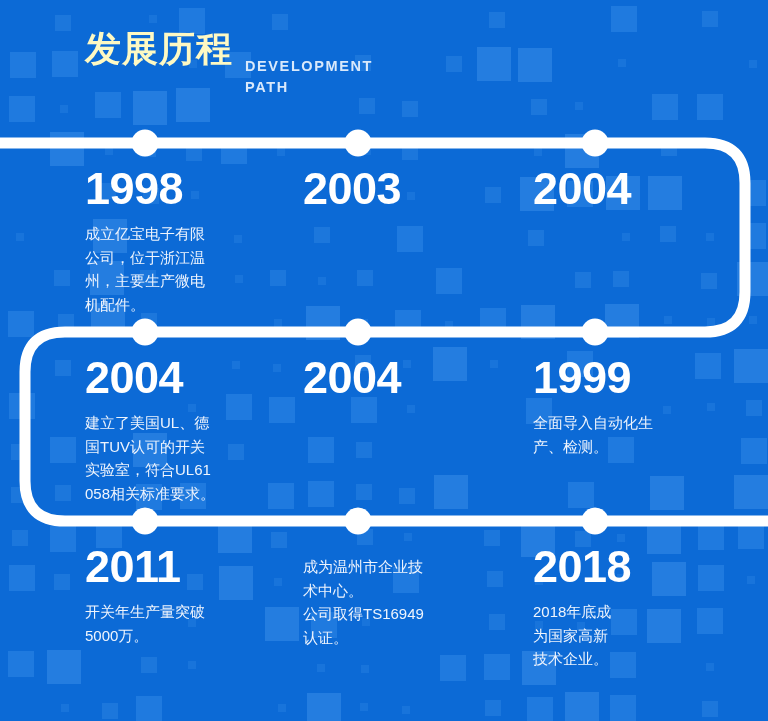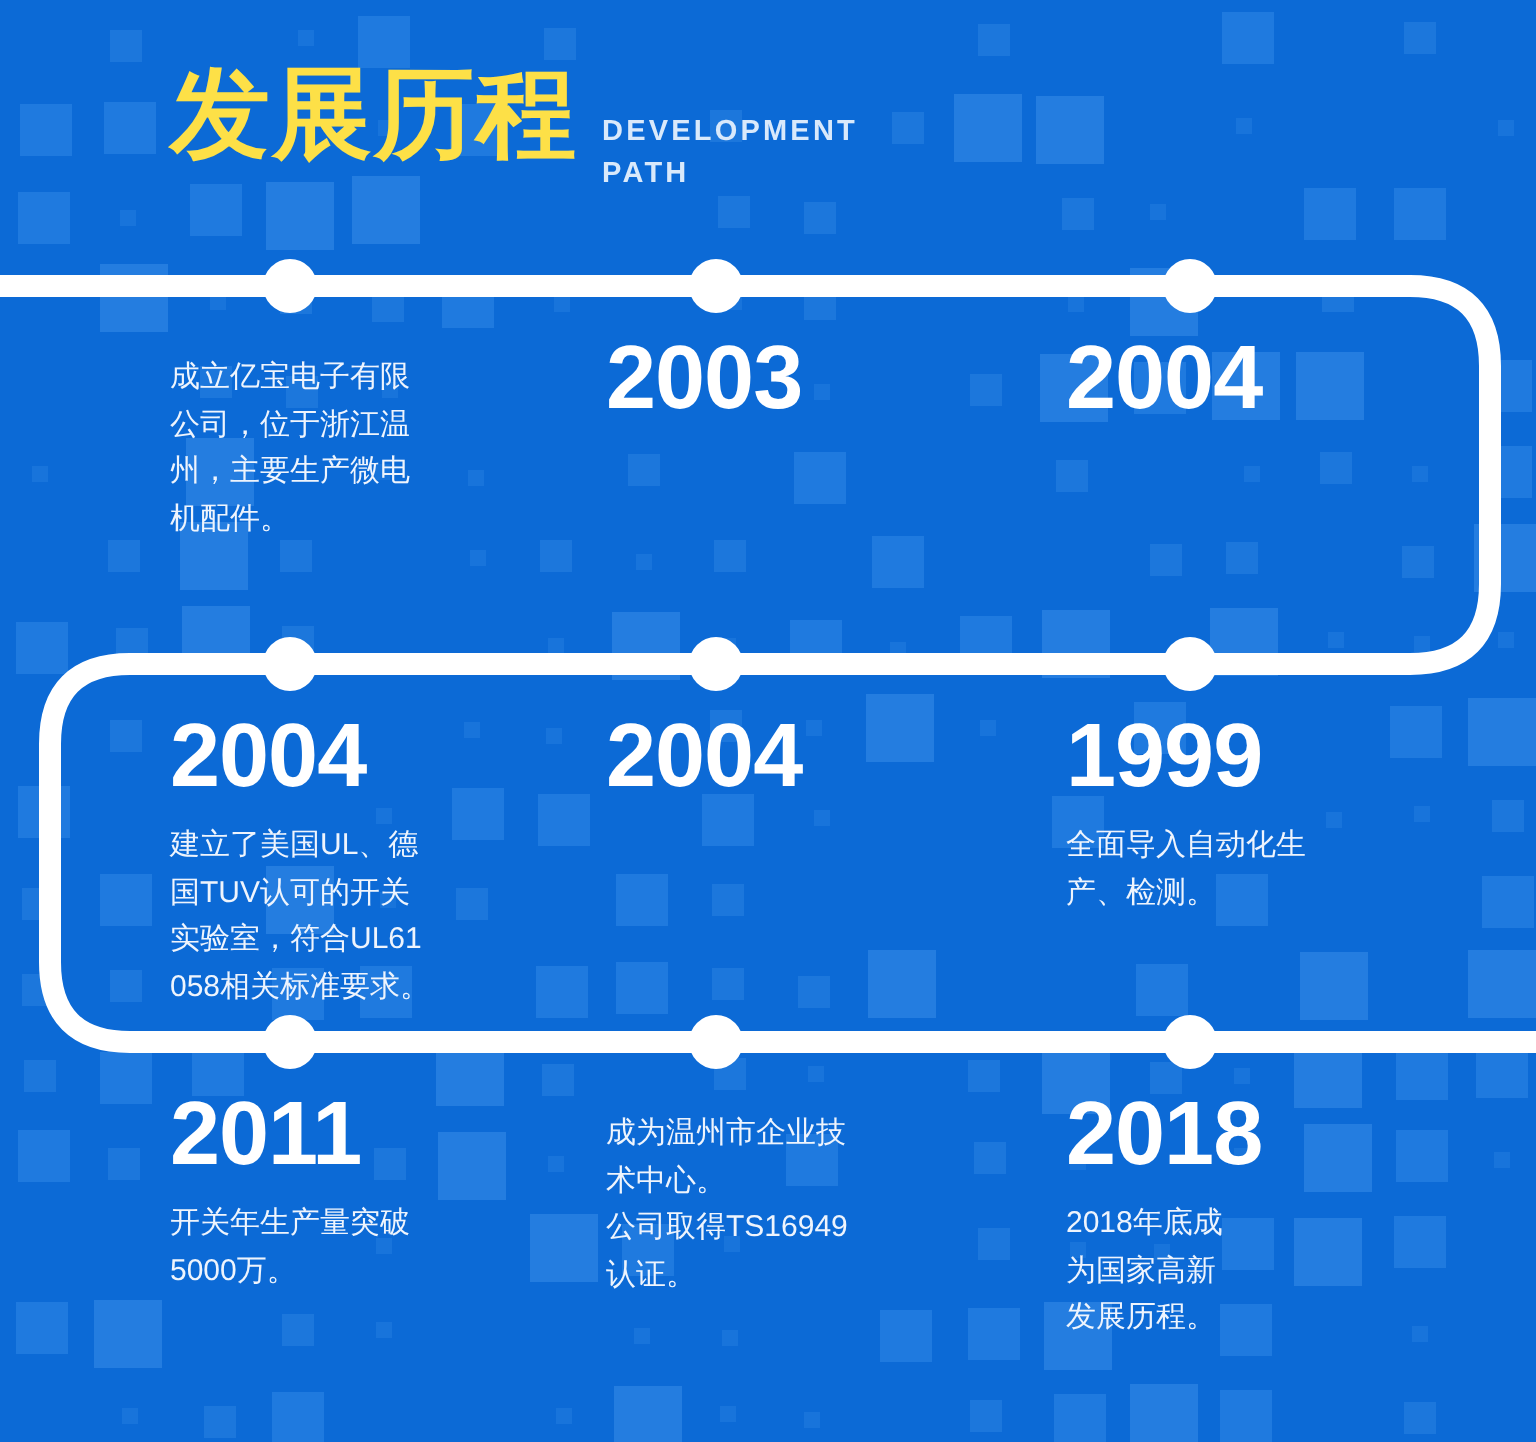--- a/index.html
+++ b/index.html
@@ -24,21 +24,21 @@
     z-index:2; pointer-events:none;
   }
 
   
   #header{
     position:absolute; left:85px; top:28px;
     z-index:3;
     display:flex; align-items:flex-start;
   }
   #title-cn{
-    font-size:50px; font-weight:bold; color:#fde047;
+    font-size:36px; font-weight:bold; color:#fef9c3;
     line-height:1.18; letter-spacing:1px;
     white-space:nowrap;
   }
   #title-en{
     margin-left:12px; margin-top:28px;
     color:#d9e9fb;
     font-size:14.5px; font-weight:bold;
     letter-spacing:1.6px; line-height:1.45;
     white-space:pre-line;
   }
@@ -281,20 +281,21 @@
 
 <div id="header">
   <div id="title-cn">发展历程</div>
   <div id="title-en">DEVELOPMENT
 PATH</div>
 </div>
 
 <div id="grid">
 
   <div class="cell col-0 row-0">
+    <div class="year">1998</div>
     <div class="desc">成立亿宝电子有限
 公司，位于浙江温
 州，主要生产微电
 机配件。</div>
   </div>
 
   <div class="cell col-1 row-0">
     <div class="year">2003</div>
   </div>
 
@@ -330,16 +331,16 @@
     <div class="desc">成为温州市企业技
 术中心。</div>
     <div class="desc second">公司取得TS16949
 认证。</div>
   </div>
 
   <div class="cell col-2 row-2">
     <div class="year">2018</div>
     <div class="desc">2018年底成
 为国家高新
-发展历程。</div>
+技术企业。</div>
   </div>
 
 </div>
 
 </body></html>

